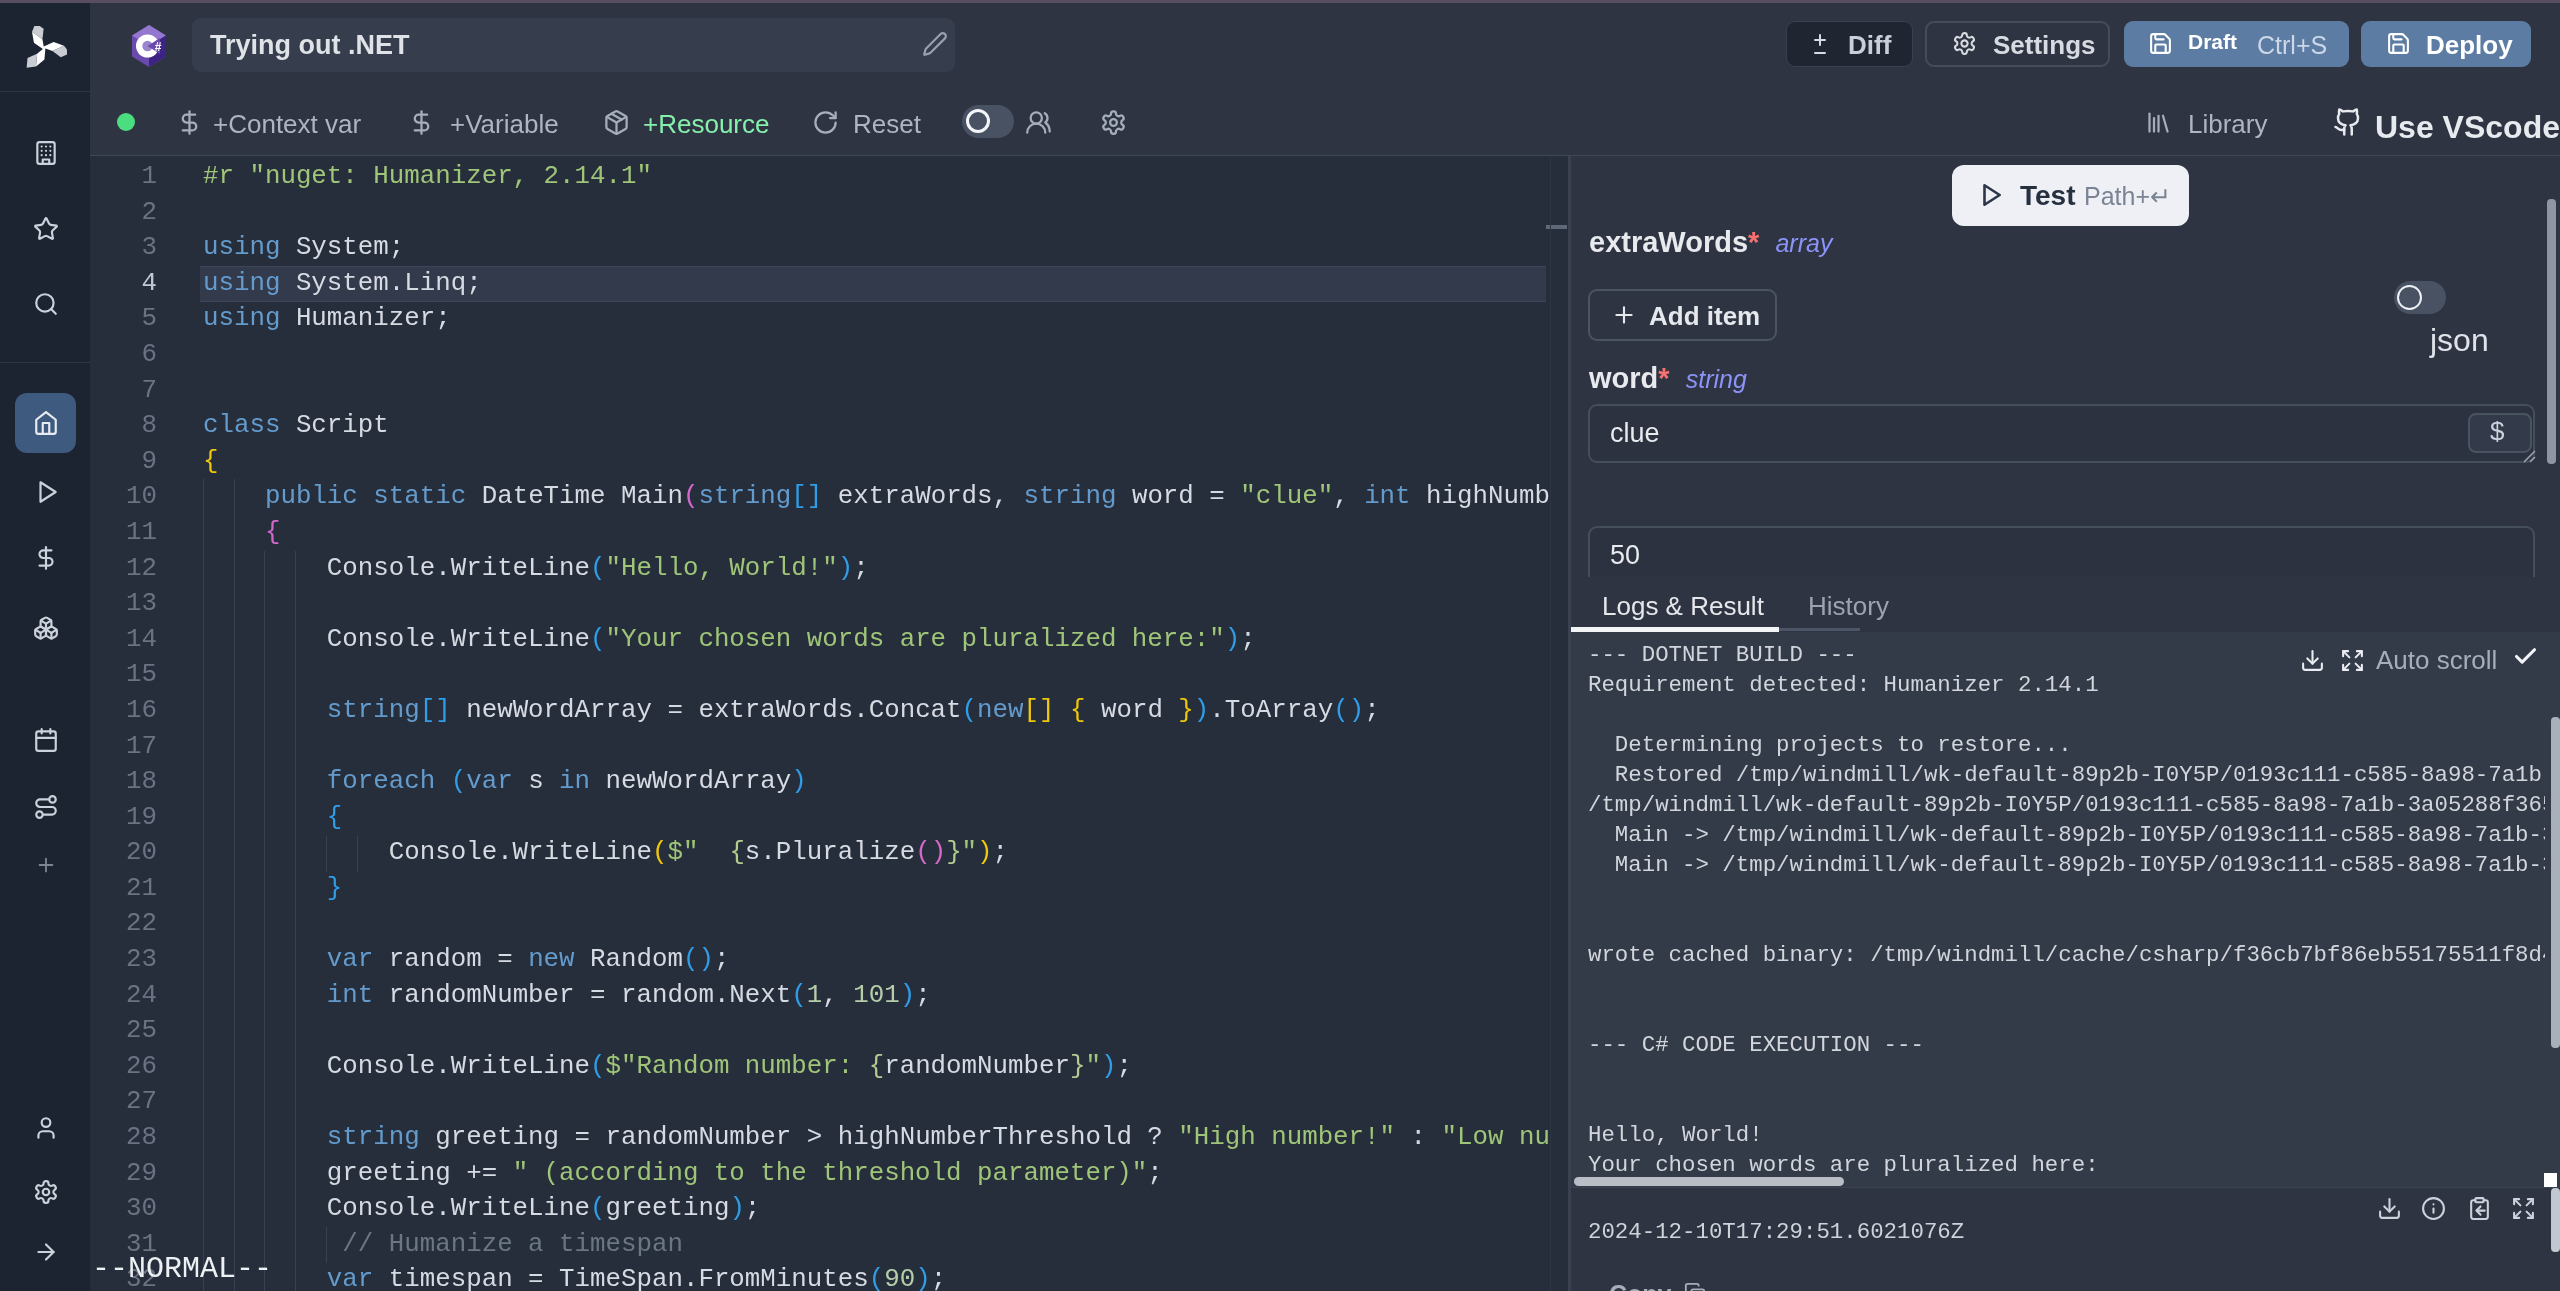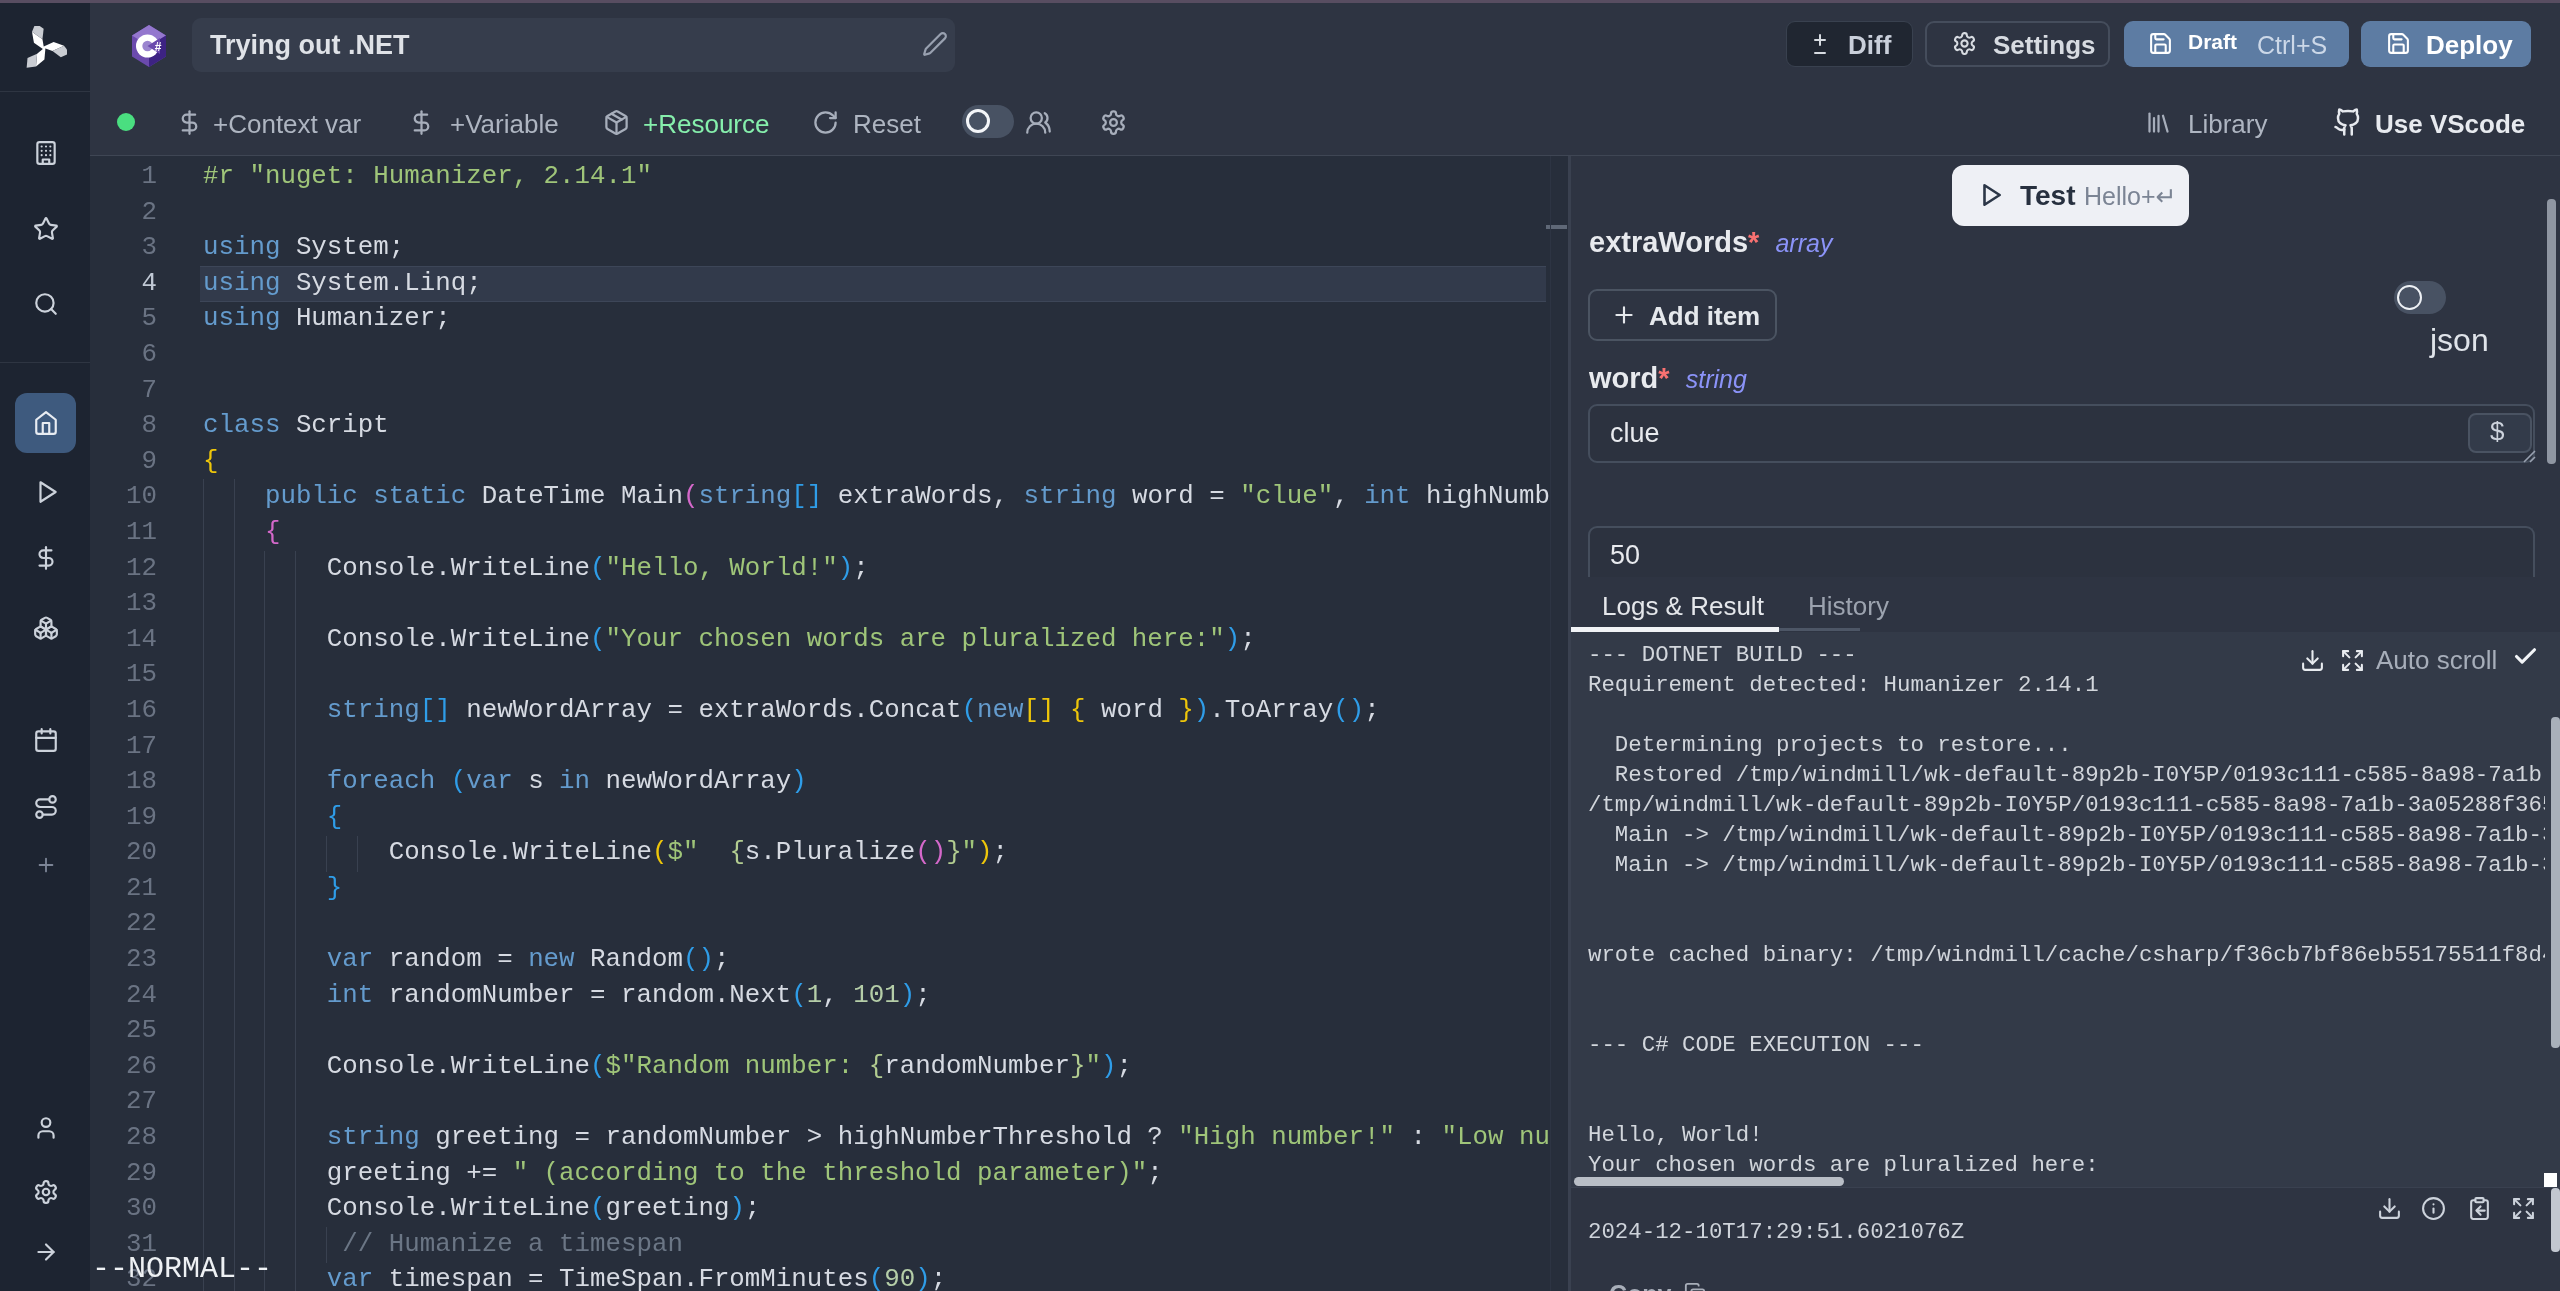--- a/index.html
+++ b/index.html
@@ -201,21 +201,21 @@
       <path d="m16 6 4 14"></path>
       <path d="M12 6v14"></path>
       <path d="M8 8v12"></path>
       <path d="M4 4v16"></path>
     </svg>
   <div class="abs" style="left:2098px;top:19px;font-size:26px;color:#aeb5c1;">Library</div>
   <svg class="ic abs" style="left:2243px;top:17px;stroke:#e7eaef;" width="30" height="30" viewBox="0 0 24 24">
       <path d="M15 22v-4a4.8 4.8 0 0 0-1-3.5c3 0 6-2 6-5.5.08-1.25-.27-2.48-1-3.5.28-1.15.28-2.35 0-3.5 0 0-1 0-3 1.5-2.64-.5-5.36-.5-8 0C6 2 5 2 5 2c-.3 1.15-.3 2.35 0 3.5A5.403 5.403 0 0 0 4 9c0 3.5 3 5.5 6 5.5-.39.49-.68 1.05-.85 1.65-.17.6-.22 1.23-.15 1.85v4"></path>
       <path d="M9 18c-4.51 2-5-2-7-2"></path>
     </svg>
-  <div class="abs" style="left:2285px;top:19px;font-size:26px;font-weight:bold;color:#e7eaef;">Use VScode</div>
+  <div class="abs" style="left:2285px;top:19px;font-size:32px;font-weight:bold;color:#e7eaef;">Use VScode</div>
 </div>
 
 <div class="abs" style="left:90px;top:156px;width:1478px;height:1135px;background:#272e3b;overflow:hidden;">
 
   <div class="abs" style="left:110px;top:110px;width:1346px;height:36px;background:#323a4b;border-top:1px solid #3d4658;border-bottom:1px solid #3d4658;box-sizing:border-box;"></div>
 
   <div class="abs" style="left:113px;top:323px;width:1px;height:812px;background:#394150;"></div>
   <div class="abs" style="left:144px;top:323px;width:1px;height:812px;background:#394150;"></div>
   <div class="abs" style="left:174px;top:395px;width:1px;height:740px;background:#394150;"></div>
   <div class="abs" style="left:205px;top:395px;width:1px;height:740px;background:#394150;"></div>
@@ -296,21 +296,21 @@
 </div>
 <div class="abs" style="left:1568px;top:156px;width:3px;height:1135px;background:#3a4150;"></div>
 
 <div class="abs" style="left:1571px;top:156px;width:989px;height:1135px;background:#2e3442;overflow:hidden;">
 
   <div class="abs" style="left:381px;top:9px;width:237px;height:61px;background:#eef0f5;border-radius:12px;"></div>
   <svg class="ic abs" style="left:407px;top:26px;stroke:#2b3647;stroke-width:2.4;" width="26" height="26" viewBox="0 0 24 24">
       <path d="m6 3 14 9-14 9z"></path>
     </svg>
   <div class="abs" style="left:449px;top:24px;font-size:28px;font-weight:bold;color:#27303f;">Test</div>
-  <div class="abs" style="left:513px;top:26px;font-size:25px;color:#7b8494;">Hello+↵</div>
+  <div class="abs" style="left:513px;top:26px;font-size:25px;color:#7b8494;">Path+↵</div>
 
   <div class="abs" style="left:18px;top:70px;font-size:29px;font-weight:bold;color:#e8eaee;">extraWords<span style="color:#f87171;">*</span>&nbsp;&nbsp;<span style="font-size:25px;font-weight:normal;font-style:italic;color:#8b93f8;">array</span></div>
 
   <div class="abs" style="left:17px;top:133px;width:189px;height:52px;border:2px solid #4b5462;border-radius:9px;box-sizing:border-box;"></div>
   <svg class="ic abs" style="left:40px;top:146px;stroke:#e5e8ec;" width="26" height="26" viewBox="0 0 24 24">
       <path d="M5 12h14M12 5v14"></path>
     </svg>
   <div class="abs" style="left:78px;top:145px;font-size:26px;font-weight:bold;color:#e5e8ec;">Add item</div>
 
   <div class="abs" style="left:823px;top:125px;width:52px;height:33px;border-radius:17px;background:#485263;"></div>

